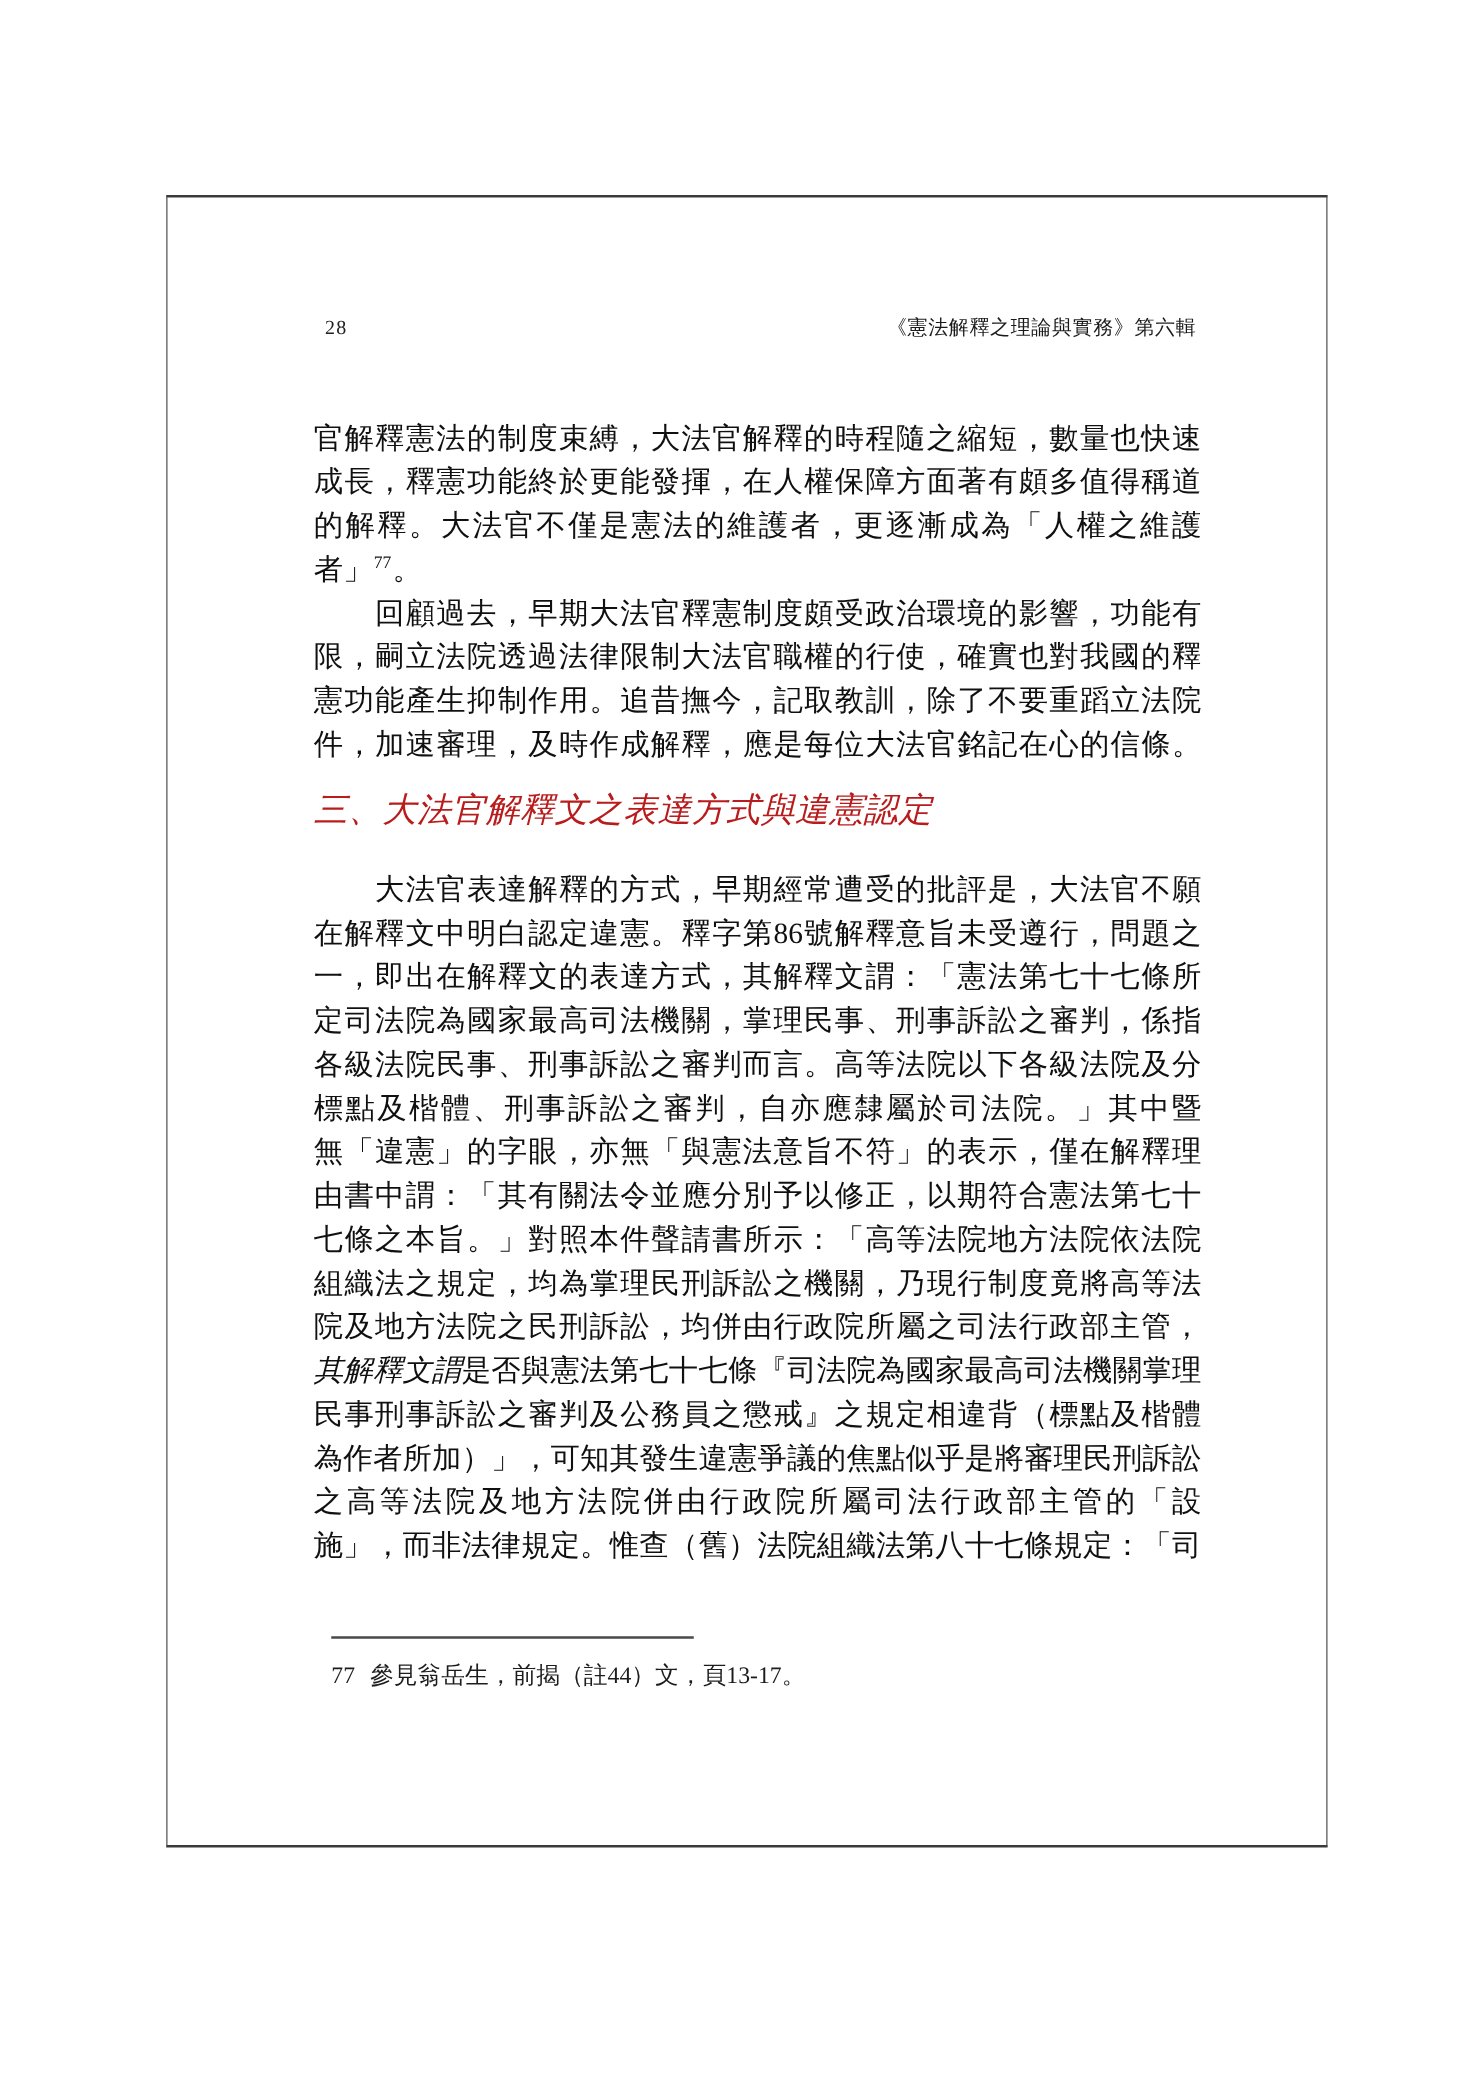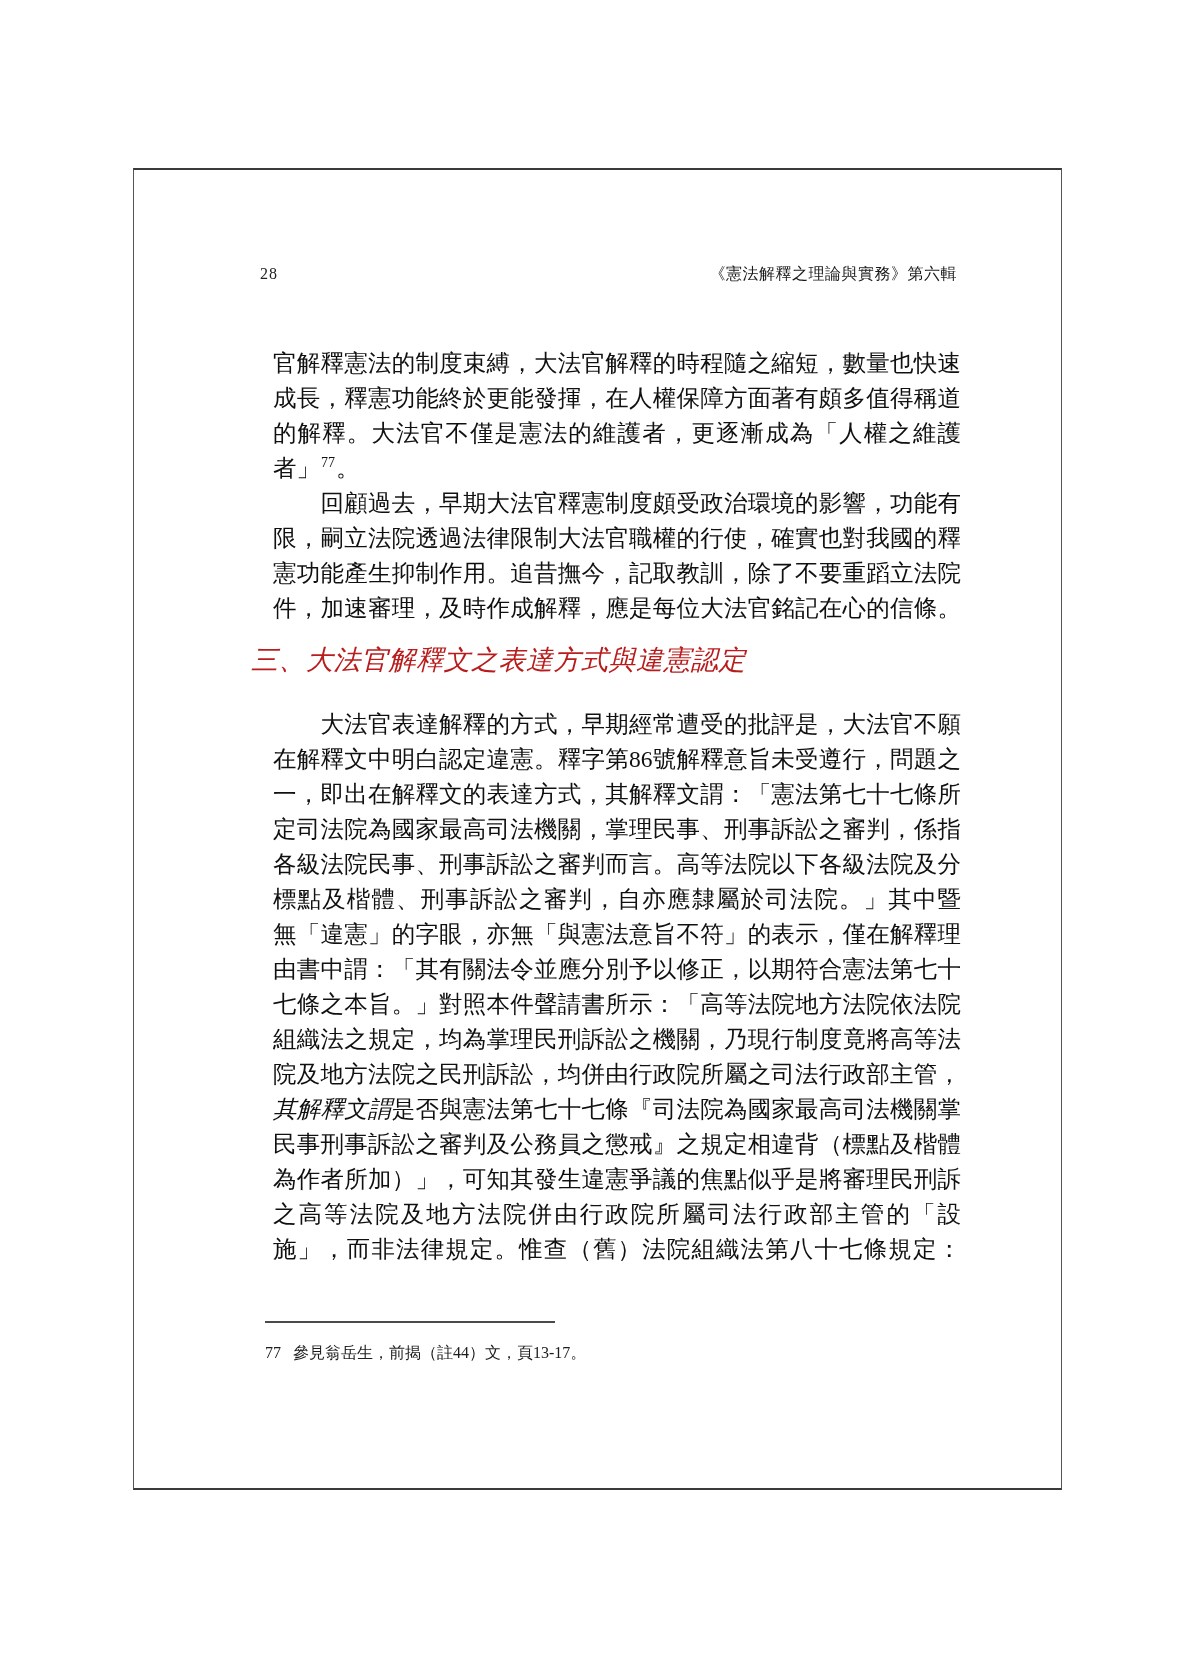--- a/index.html
+++ b/index.html
@@ -1,51 +1,51 @@
 <!DOCTYPE html>
 <html><head>
 <meta charset="utf-8">
 <style>
   html,body{margin:0;padding:0;background:#ffffff;}
   .canvas{
     position:relative;width:1177px;height:1664px;background:#ffffff;overflow:hidden;
     font-family:"Liberation Serif","DejaVu Serif",serif;color:#111;
   }
   .page{
-    position:absolute;left:133px;top:168px;width:929px;height:1322px;
+    position:absolute;left:133px;top:156px;width:929px;height:1322px;
     box-sizing:border-box;background:#ffffff;
     border-top:2px solid #3a3a3a;border-bottom:2px solid #3a3a3a;
     border-left:1px solid #555;border-right:1px solid #555;padding-left:40px;
   }
   .page-header{
     position:absolute;top:94px;left:126px;right:104px;
     display:flex;justify-content:space-between;align-items:baseline;
   }
   .page-number{font-size:16px;color:#222;letter-spacing:1px;}
   .book-title{font-size:16px;color:#1a1a1a;letter-spacing:0.5px;}
   .body-text{position:absolute;top:176px;left:117px;width:710px;}
   .line{
     height:35px;line-height:35px;font-size:23.5px;color:#101010;
     text-align:justify;text-align-last:justify;
-    text-justify:inter-character;overflow:hidden;margin-left:22px;
+    text-justify:inter-character;overflow:hidden;
   }
   .line.short{text-align-last:left;}
   .sup-ref{
     font-size:14px;line-height:0;position:relative;top:-9px;
     letter-spacing:0;padding:0 1px;
   }
   .kai{font-style:italic;}
   .section-heading{
     height:44px;line-height:44px;margin:12px 0 25px 0;
     font-size:27px;letter-spacing:0.5px;font-style:italic;color:#b91c1c;
     white-space:nowrap;
   }
   .footnote-area{position:absolute;top:1151px;left:117px;width:710px;}
   .footnote-separator{width:290px;height:0;border-top:2px solid #4a4a4a;margin-left:14px;}
-  .footnote{margin-top:16px;padding-left:14px;font-size:16px;line-height:27px;color:#1c1c1c;}
+  .footnote{margin-top:16px;padding-left:14px;font-size:19px;line-height:27px;color:#1c1c1c;}
   .footnote-number{margin-right:12px;}
 </style>
 </head>
 <body>
 
 <div class="canvas">
   <div class="page">
 
     <div class="page-header">
       <span class="page-number">28</span>

